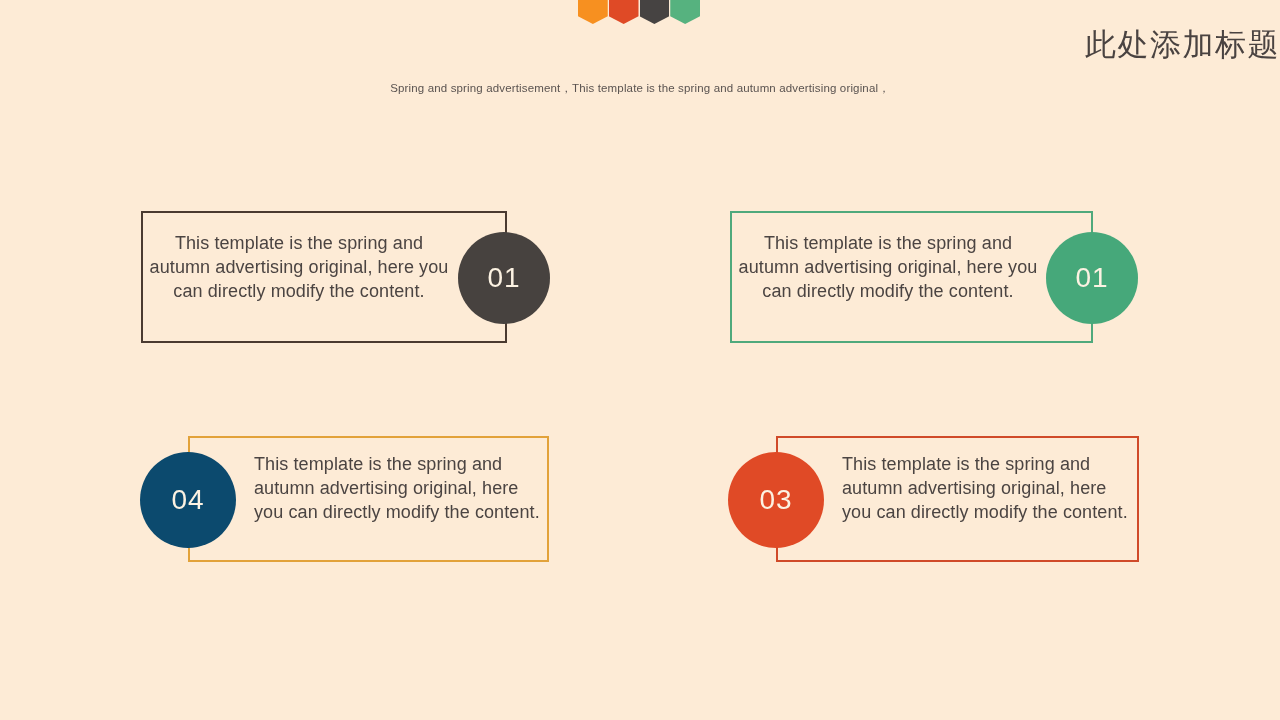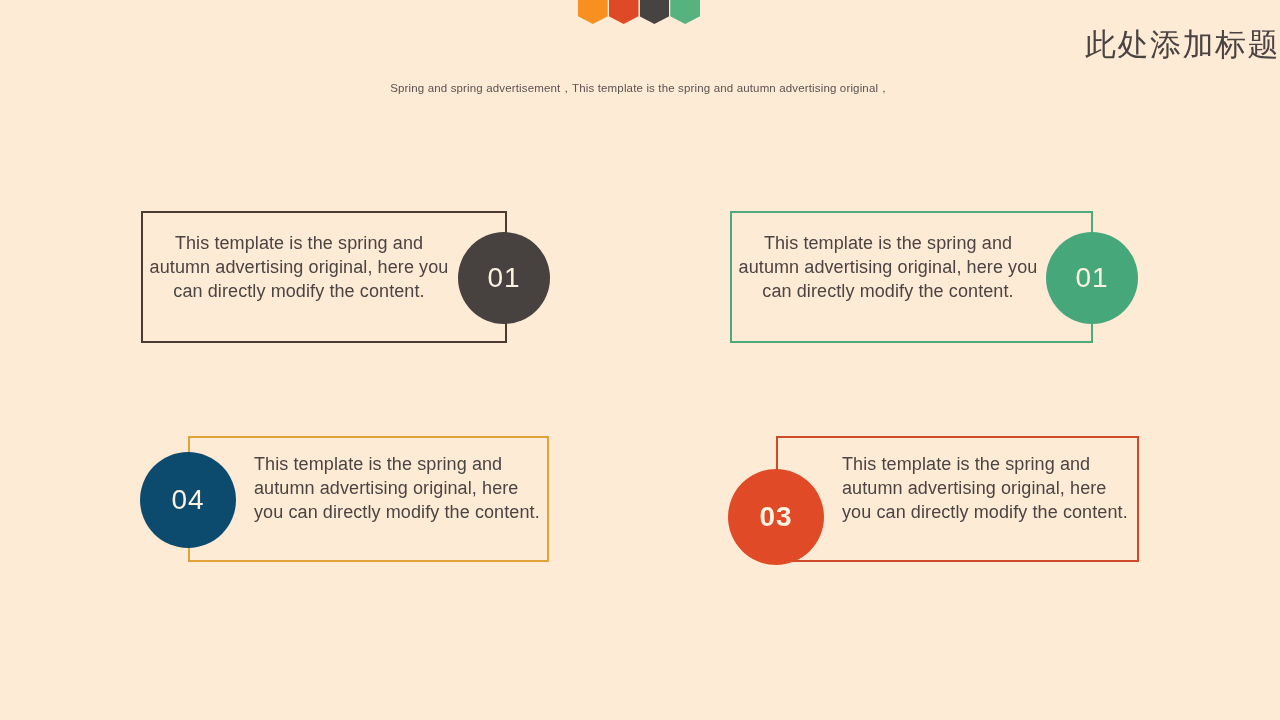--- a/index.html
+++ b/index.html
@@ -133,21 +133,21 @@
     left: -48px; top: 16px; width: 96px; height: 96px; background: #F79020;
   }
 
   
   #card-03 { left: 776px; top: 436px; width: 363px; height: 126px; }
   #card-03 .card-box { border-color: #D04A29; }
   #card-03 .card-text {
     left: 66px; top: 16px; width: 290px; text-align: left;
   }
   #card-03 .card-badge {
-    left: -48px; top: 33px; width: 96px; height: 96px; background: #E04A26; font-weight: bold;
+    left: -48px; top: 16px; width: 96px; height: 96px; background: #E04A26;
   }
 </style>
 </head>
 <body style="background: rgb(253, 235, 214);">
 
 <div id="header">
 
   <div id="ribbon">
     <div class="ribbon-tab" style="background: rgb(247, 144, 32);"></div>
     <div class="ribbon-tab" style="background: rgb(223, 74, 38);"></div>

